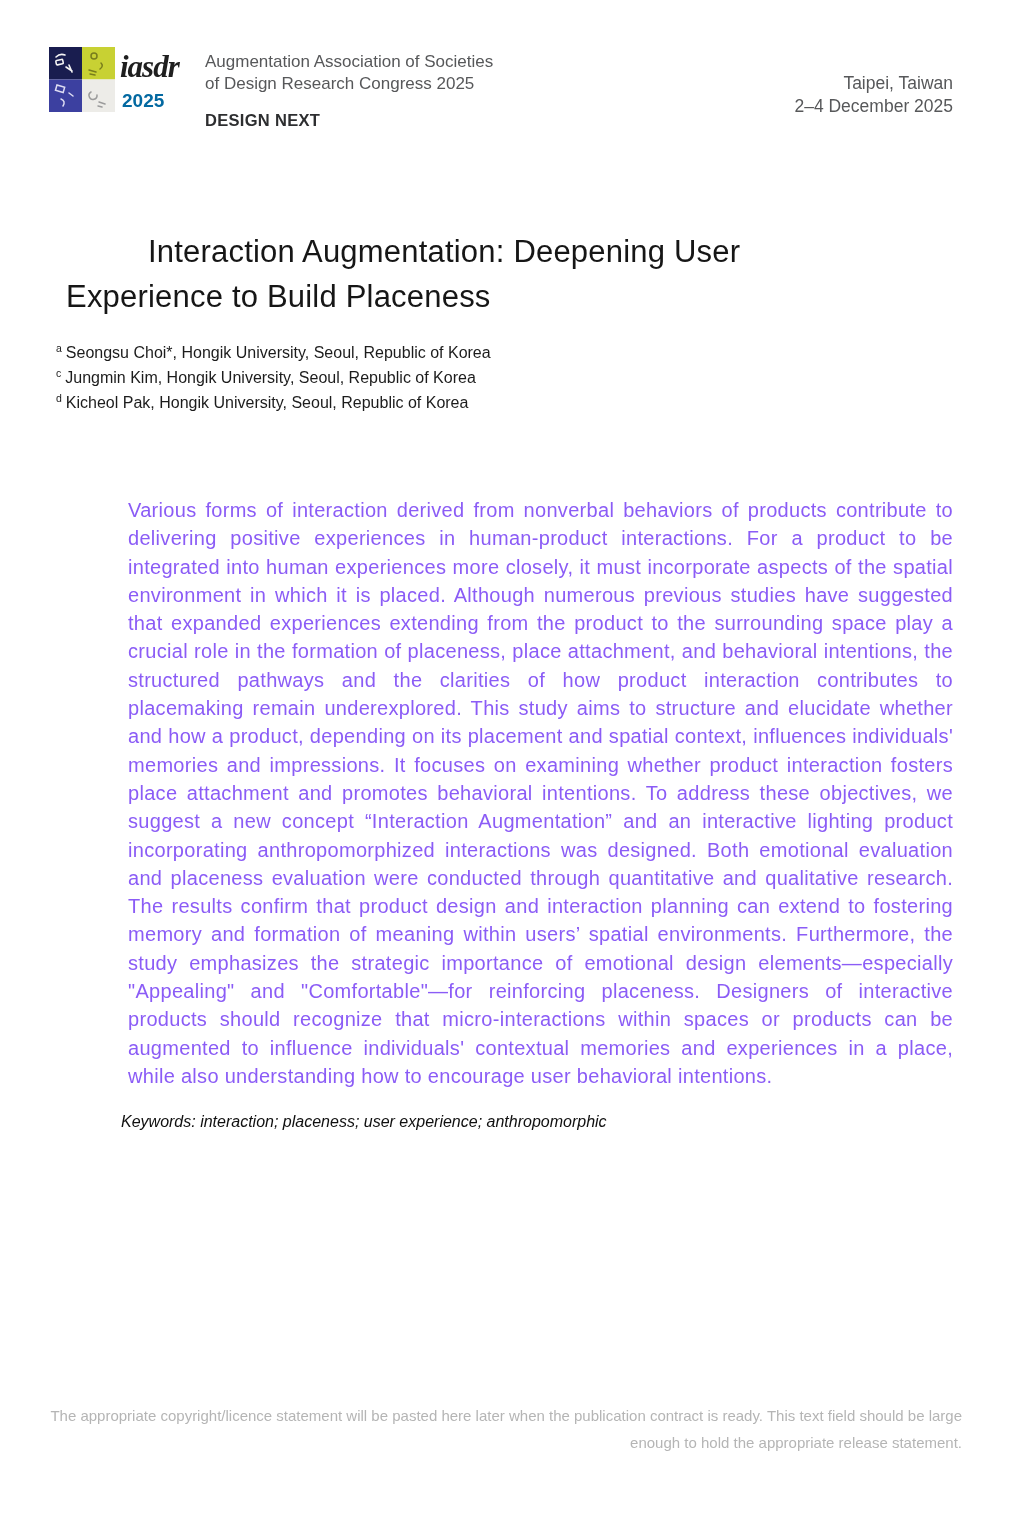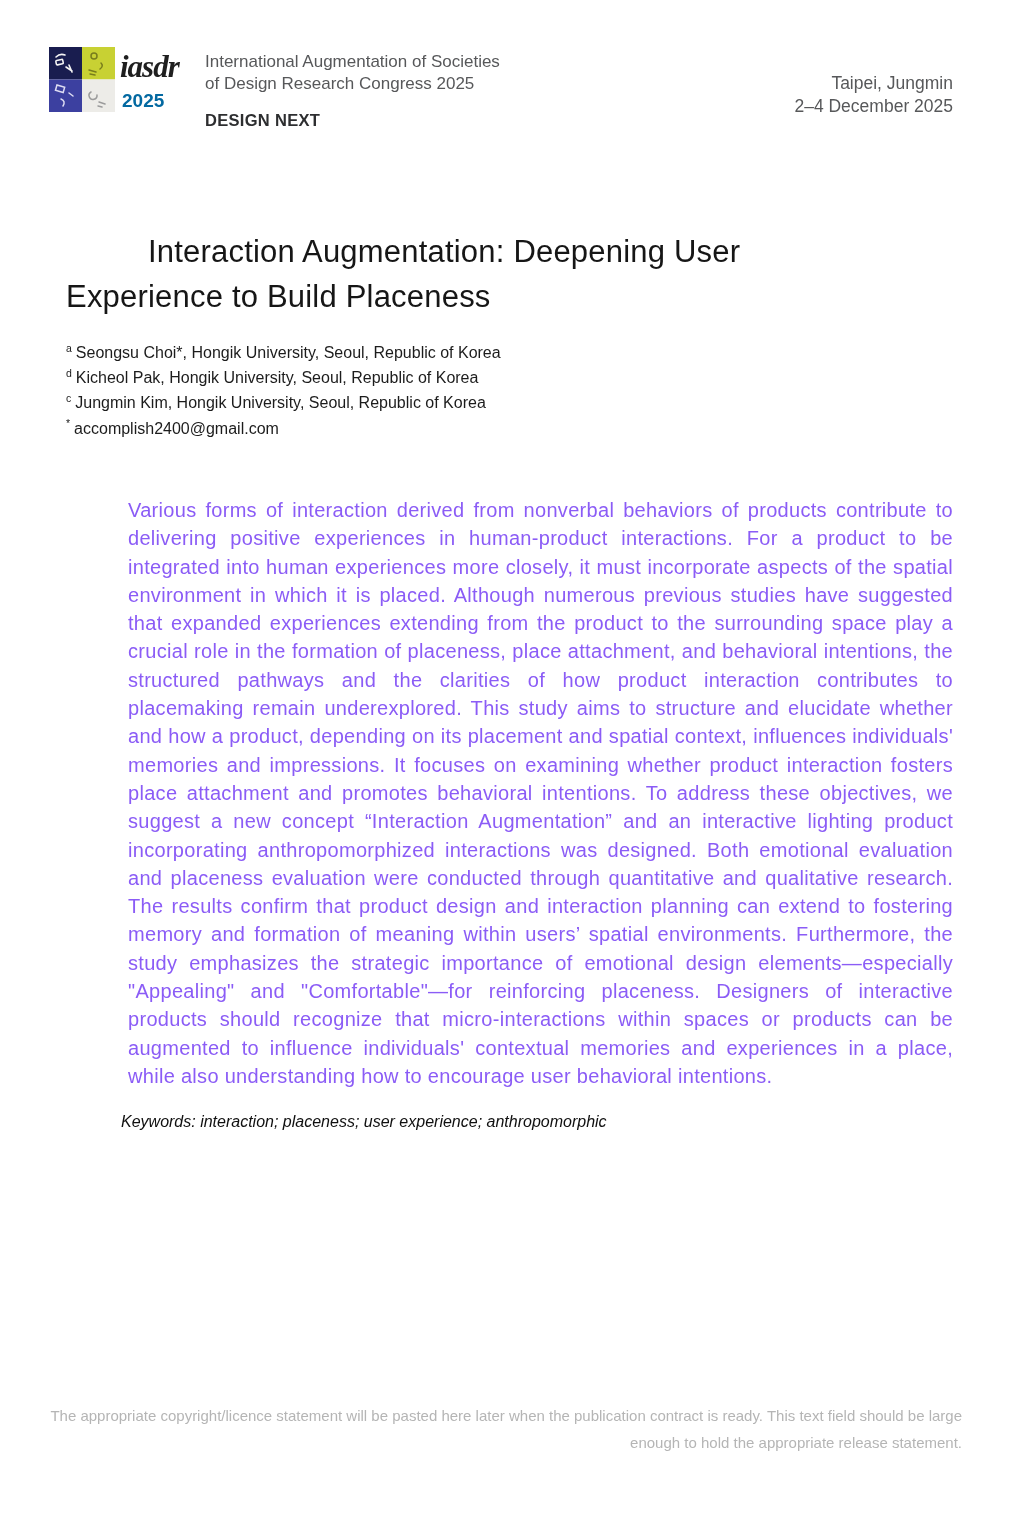--- a/index.html
+++ b/index.html
@@ -38,21 +38,21 @@
   }
 
   
   .paper-title {
     position: absolute; left: 50px; top: 213px; width: 800px;
     font-size: 31px; line-height: 45px; font-weight: 400;
     color: #161616; text-indent: 82px; letter-spacing: .2px;
     margin: 16px;
   }
   .authors {
-    position: absolute; left: 66px; top: 340px;
+    position: absolute; left: 56px; top: 340px;
     font-size: 16px; line-height: 25.2px; color: #1c1c1c;
   }
   .author-line sup {
     font-size: 10.5px; line-height: 0; margin-right: 4px; color: #1c1c1c;
   }
   .abstract {
     position: absolute; left: 121px; top: 489px; width: 825px;
     font-size: 20px; line-height: 28.3px; letter-spacing: .015em;
     text-align: justify; color: #8b5cf6; margin: 7px;
   }
@@ -97,47 +97,44 @@
       <g stroke="#9b9b9b" fill="none" stroke-width="1.5" stroke-linecap="round">
         <path d="M42 45 a4 4 0 1 0 6 3"></path>
         <path d="M50 55 l6 2 M49 59 l4 1"></path>
       </g>
     </svg>
 
     <div class="brand-name">iasdr</div>
     <div class="brand-year">2025</div>
 
     <div class="congress">
-      <div>International Augmentation of Societies</div>
+      <div>Augmentation Association of Societies</div>
       <div>of Design Research Congress 2025</div>
       <div class="design-next">DESIGN NEXT</div>
     </div>
 
     <div class="venue">
-      <div>Taipei, Jungmin</div>
+      <div>Taipei, Taiwan</div>
       <div>2–4 December 2025</div>
     </div>
   </header>
 
   <main>
 
     <h1 class="paper-title">Interaction Augmentation: Deepening User Experience to Build Placeness</h1>
 
     <div class="authors">
       <div class="author-line">
         <sup>a</sup><span>Seongsu Choi*, Hongik University, Seoul, Republic of Korea</span>
       </div>
       <div class="author-line">
-        <sup>d</sup><span>Kicheol Pak, Hongik University, Seoul, Republic of Korea</span>
-      </div>
-      <div class="author-line">
         <sup>c</sup><span>Jungmin Kim, Hongik University, Seoul, Republic of Korea</span>
       </div>
       <div class="author-line">
-        <sup>*</sup><span>accomplish2400@gmail.com</span>
+        <sup>d</sup><span>Kicheol Pak, Hongik University, Seoul, Republic of Korea</span>
       </div>
     </div>
 
     <p class="abstract">Various forms of interaction derived from nonverbal behaviors of products contribute to delivering positive experiences in human-product interactions. For a product to be integrated into human experiences more closely, it must incorporate aspects of the spatial environment in which it is placed. Although numerous previous studies have suggested that expanded experiences extending from the product to the surrounding space play a crucial role in the formation of placeness, place attachment, and behavioral intentions, the structured pathways and the clarities of how product interaction contributes to placemaking remain underexplored. This study aims to structure and elucidate whether and how a product, depending on its placement and spatial context, influences individuals' memories and impressions. It focuses on examining whether product interaction fosters place attachment and promotes behavioral intentions. To address these objectives, we suggest a new concept “Interaction Augmentation” and an interactive lighting product incorporating anthropomorphized interactions was designed. Both emotional evaluation and placeness evaluation were conducted through quantitative and qualitative research. The results confirm that product design and interaction planning can extend to fostering memory and formation of meaning within users’ spatial environments. Furthermore, the study emphasizes the strategic importance of emotional design elements—especially "Appealing" and "Comfortable"—for reinforcing placeness. Designers of interactive products should recognize that micro-interactions within spaces or products can be augmented to influence individuals' contextual memories and experiences in a place, while also understanding how to encourage user behavioral intentions.</p>
 
     <p class="keywords">Keywords: interaction; placeness; user experience; anthropomorphic</p>
   </main>
 
   <footer>
     <p class="copyright">The appropriate copyright/licence statement will be pasted here later when the publication contract is ready. This text field should be large enough to hold the appropriate release statement.</p>

